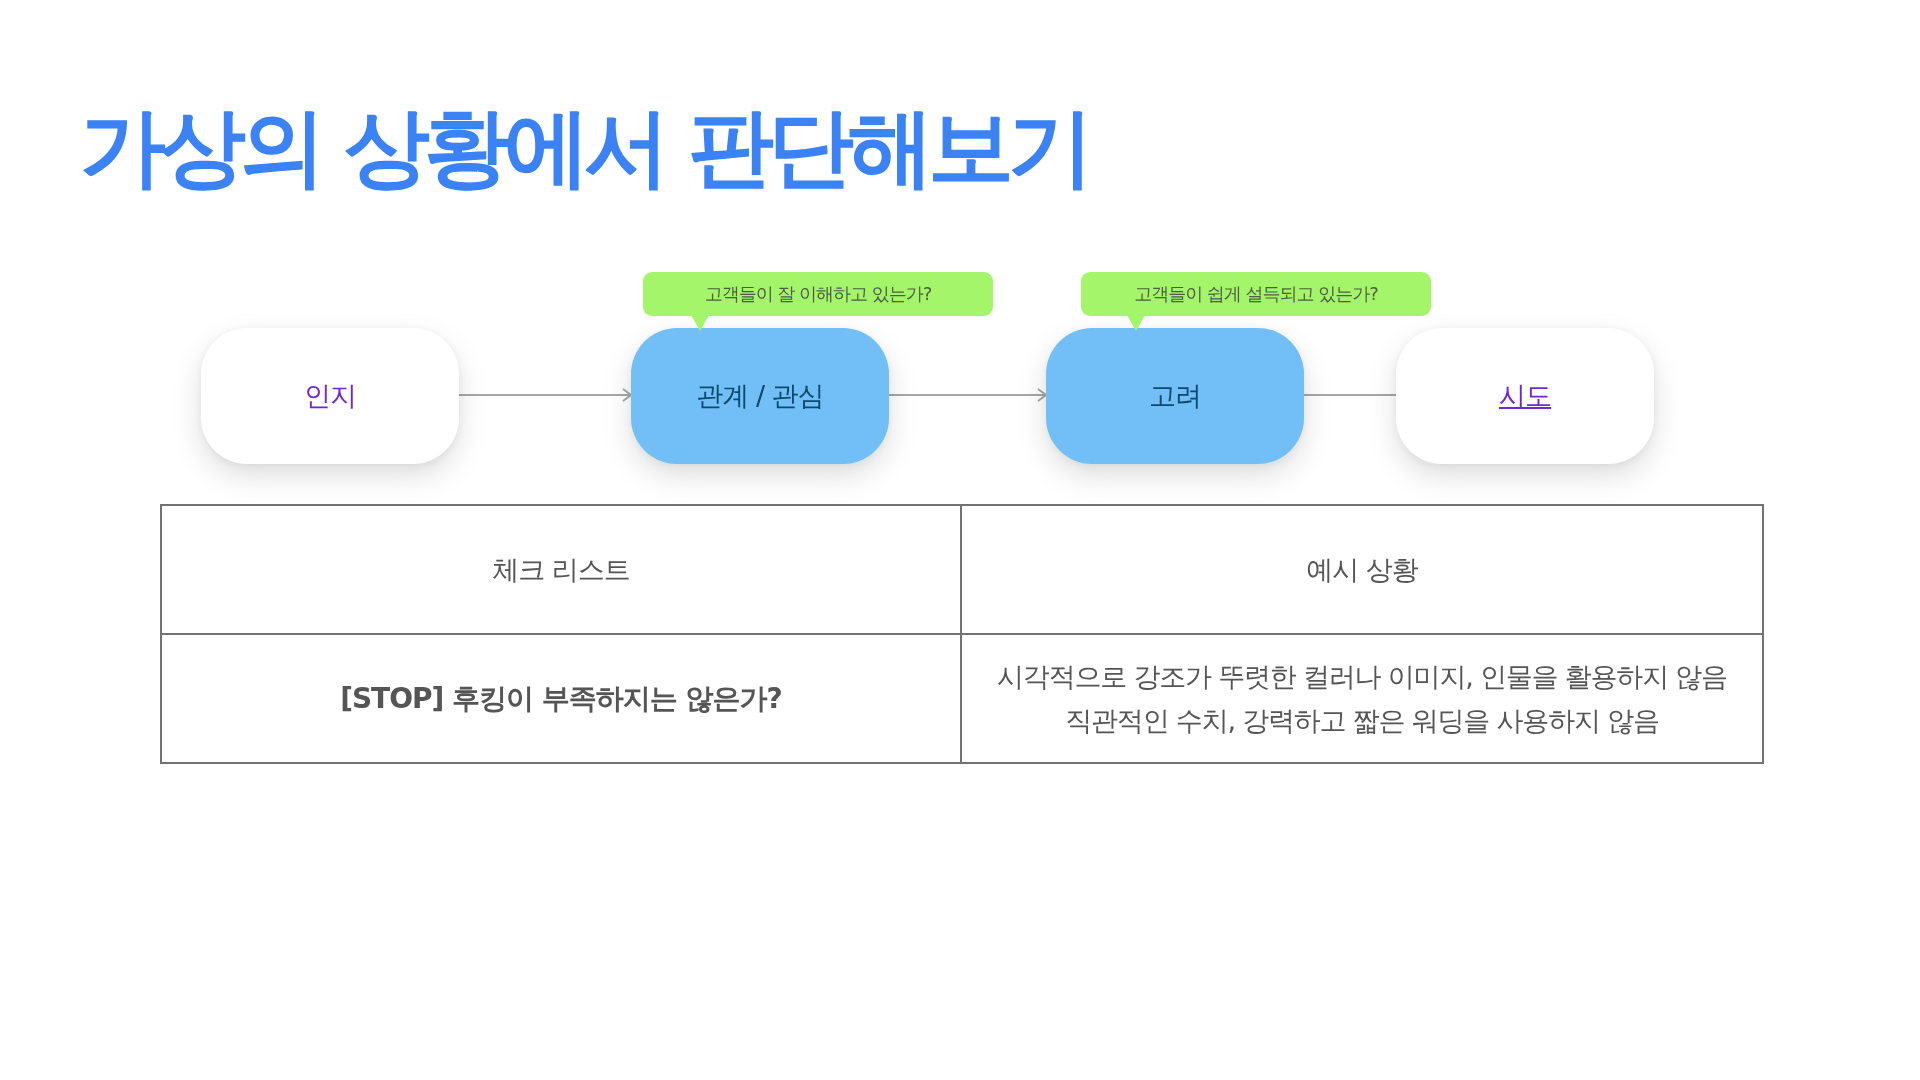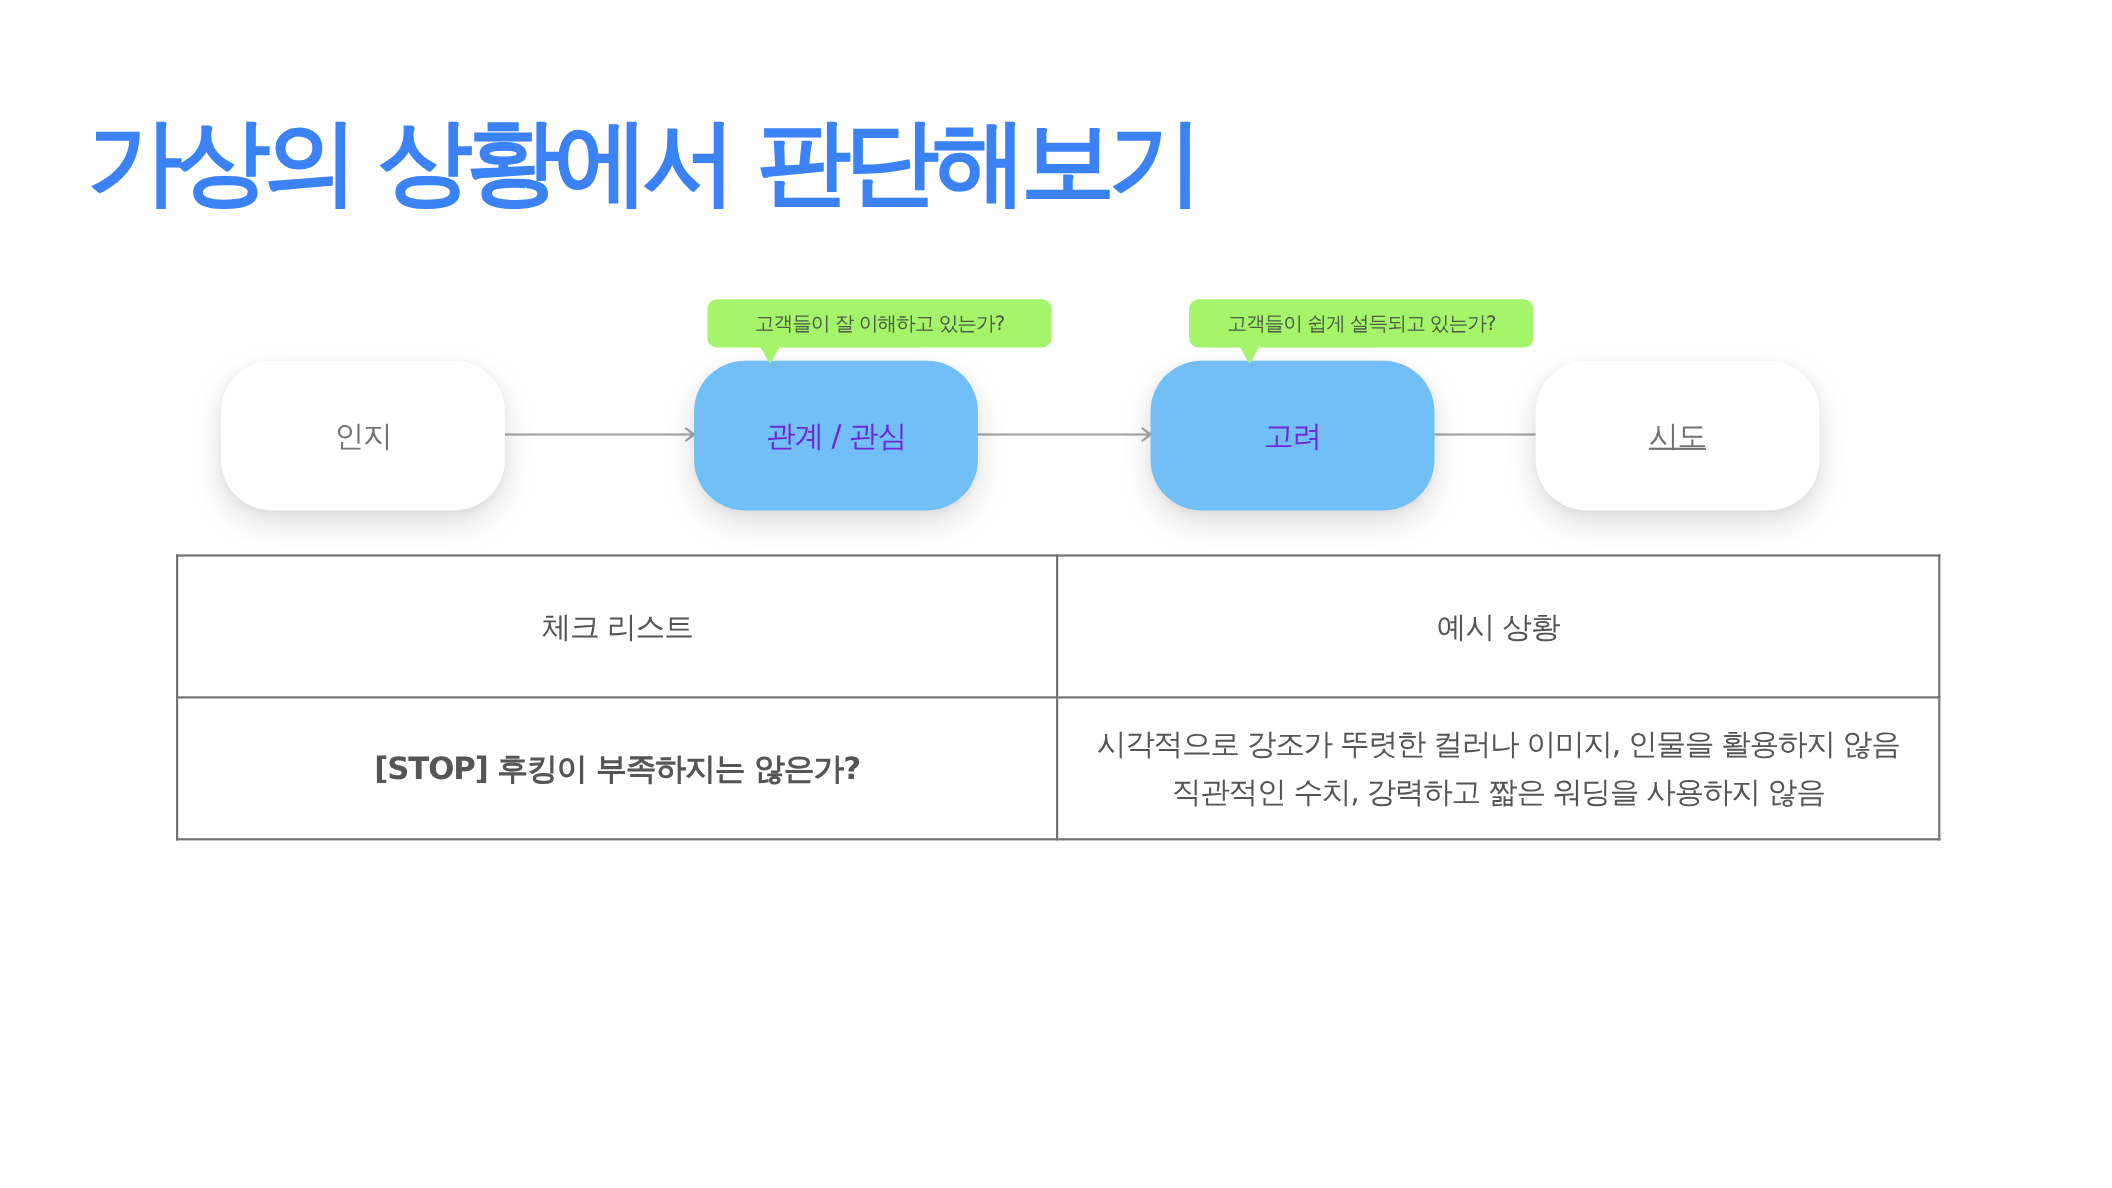--- a/index.html
+++ b/index.html
@@ -38,38 +38,38 @@
       border-radius: 46px;
       display: flex;
       align-items: center;
       justify-content: center;
       font-size: 27px;
       box-shadow: 0 12px 30px rgba(0,0,0,0.13), 0 2px 8px rgba(0,0,0,0.05);
       white-space: nowrap;
       letter-spacing: -1px;
       z-index: 2;
     }
-    .stage.plain { background: #ffffff; color: #737373; }
-    .stage.active { background: #72bff8; color: #6d28d9; }
+    .stage.plain { background: #ffffff; color: #6d28d9; }
+    .stage.active { background: #72bff8; color: #0c4a6e; }
     .arrow {
       position: absolute;
       top: 394px;
       height: 2px;
       background: #a6a6a6;
       z-index: 1;
     }
     .arrow svg {
       position: absolute;
       right: -2px;
       top: -7px;
     }
     .callout {
       position: absolute;
       top: 272px;
-      width: 313px;
+      width: 350px;
       height: 44px;
       background: #a5f56b;
       border-radius: 9px;
       display: flex;
       align-items: center;
       justify-content: center;
       font-size: 18px;
       color: #4d5c43;
       letter-spacing: -1px;
       white-space: nowrap;

